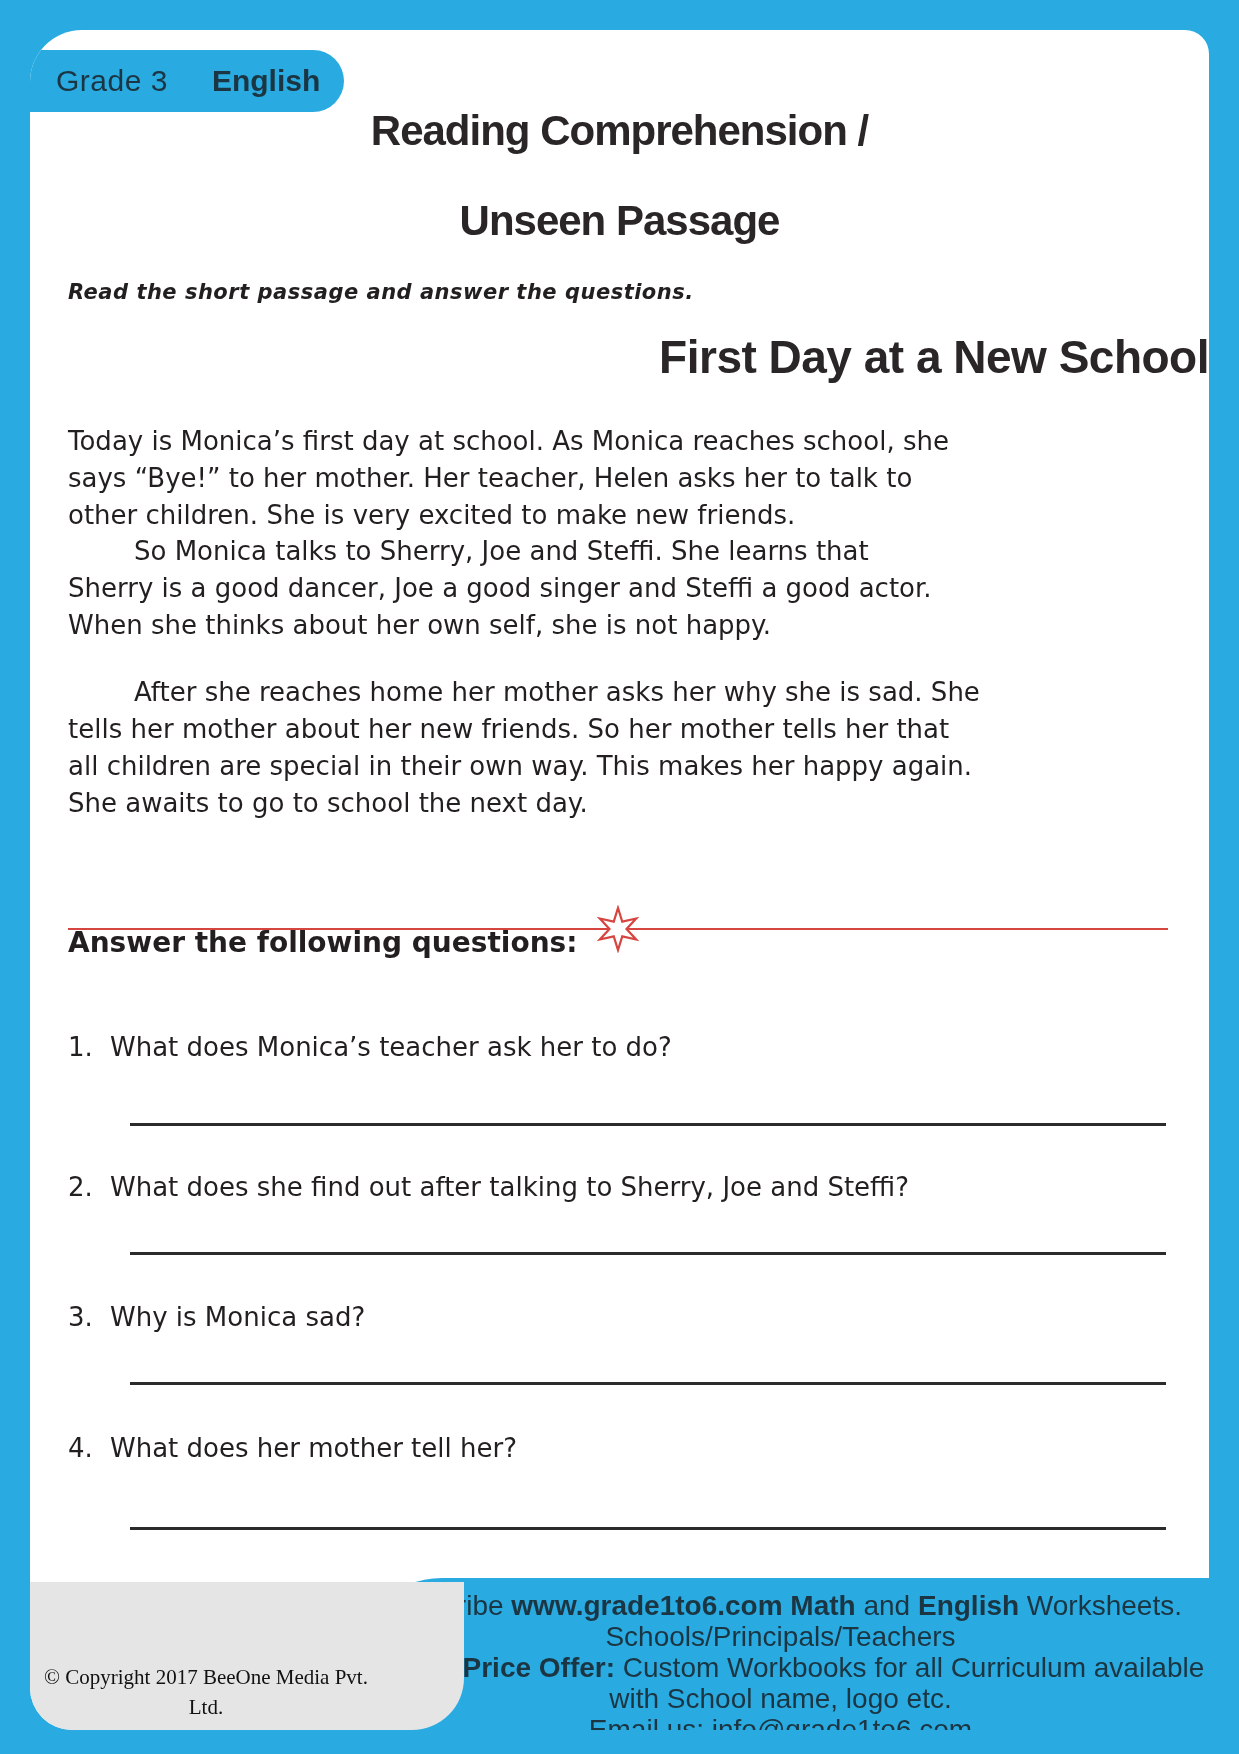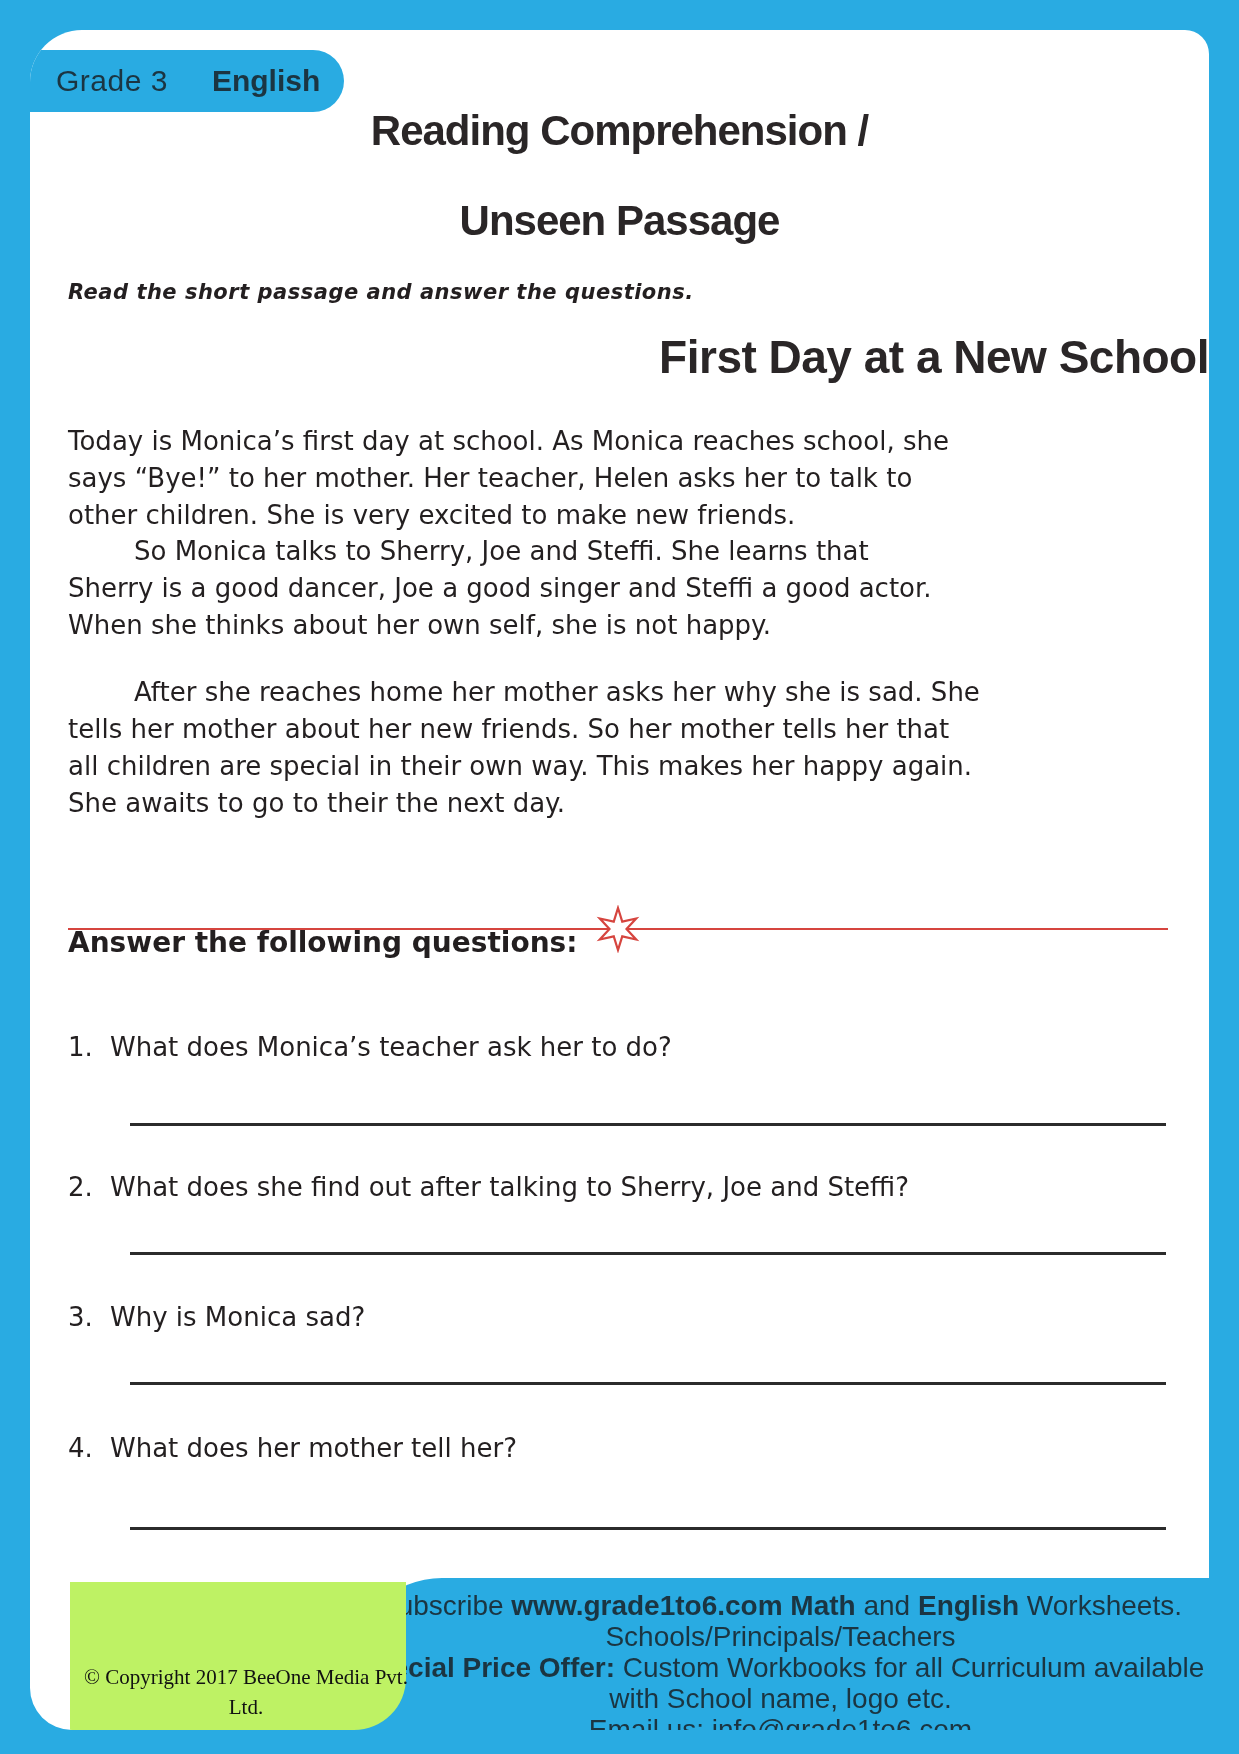--- a/index.html
+++ b/index.html
@@ -68,22 +68,22 @@
 
   
   .footer-band {
     position:absolute; left:322px; top:1548px; right:0; bottom:0;
     background:#29ABE2; border-top-left-radius:90px; z-index:1;
     color:#1B3542; font-size:28px; line-height:31px; text-align:center;
     padding-top:12px;
   }
   .footer-band b { font-weight:700; }
   .copyright-box {
-    position:absolute; left:0; top:1552px; width:336px; height:148px;
-    background:#bef264; border-bottom-right-radius:52px; z-index:2;margin-left:40px;
+    position:absolute; left:0; top:1552px; width:434px; height:148px;
+    background:#e5e5e5; border-bottom-right-radius:52px; z-index:2;
   }
   .copyright {
     position:absolute; left:6px; top:80px; width:340px; text-align:center;
     font-family:"Liberation Serif", serif; font-size:21px; line-height:30px;
     color:#111111; z-index:3;
   }
 </style>
 </head>
 <body>
 
@@ -113,21 +113,21 @@
     <div class="para para2">
       <div class="pline indent">So Monica talks to Sherry, Joe and Steffi. She learns that</div>
       <div class="pline">Sherry is a good dancer, Joe a good singer and Steffi a good actor.</div>
       <div class="pline">When she thinks about her own self, she is not happy.</div>
     </div>
 
     <div class="para para3">
       <div class="pline indent">After she reaches home her mother asks her why she is sad. She</div>
       <div class="pline">tells her mother about her new friends. So her mother tells her that</div>
       <div class="pline">all children are special in their own way. This makes her happy again.</div>
-      <div class="pline">She awaits to go to their the next day.</div>
+      <div class="pline">She awaits to go to school the next day.</div>
     </div>
 
     <div class="divider">
       <svg width="48" height="48" viewBox="0 0 48 48">
         <polygon points="24,3 28.25,16.64 42.19,13.5 32.5,24 42.19,34.5 28.25,31.36 24,45 19.75,31.36 5.81,34.5 15.5,24 5.81,13.5 19.75,16.64" fill="#ffffff" stroke="#D6453F" stroke-width="2.2" stroke-linejoin="miter"></polygon>
       </svg>
     </div>
 
     <div class="q-heading">Answer the following questions:</div>
 

